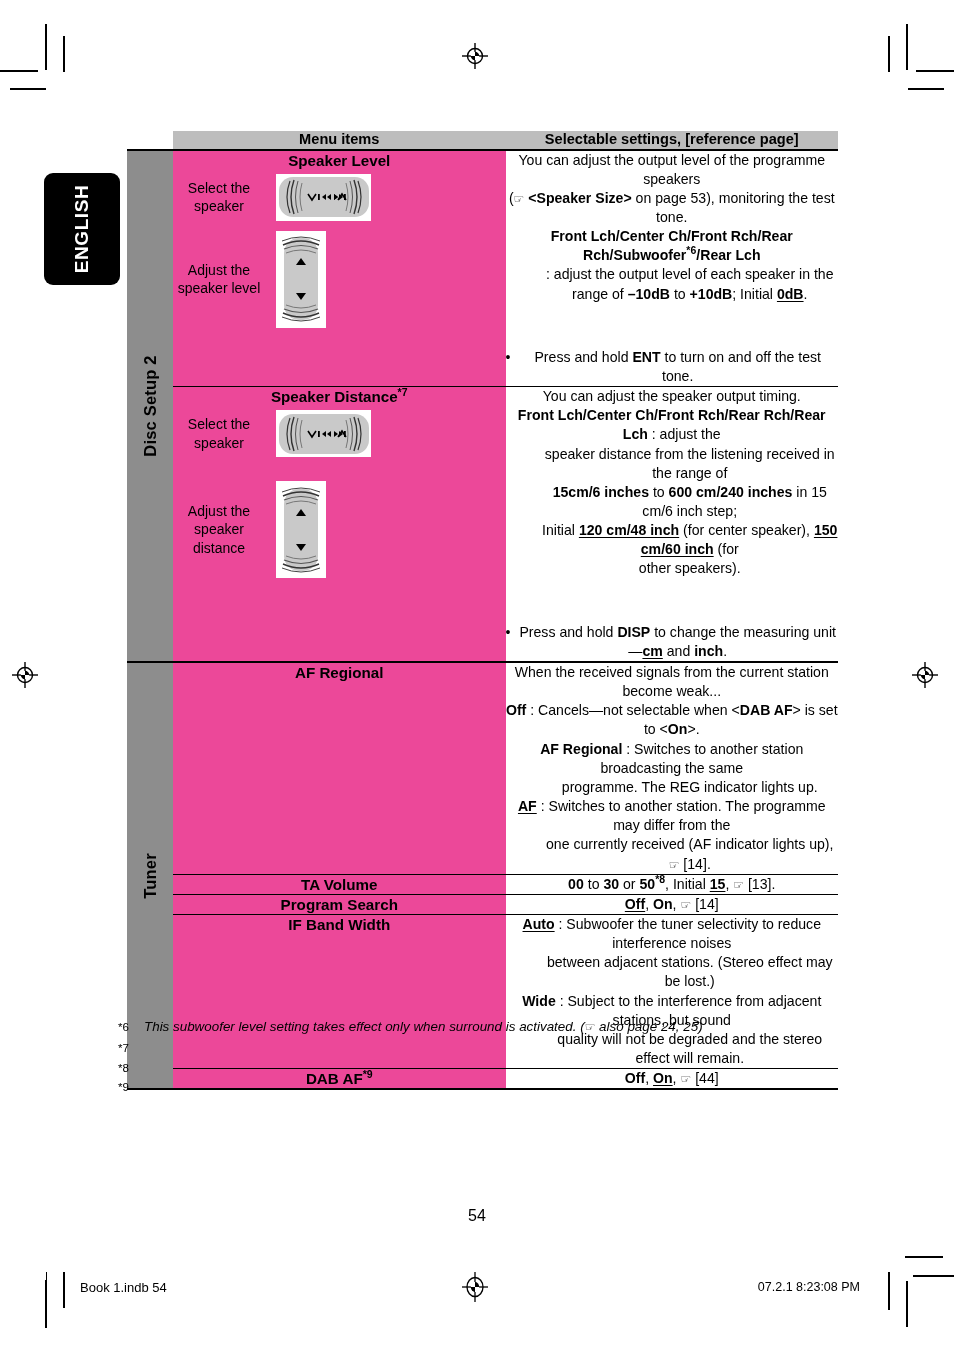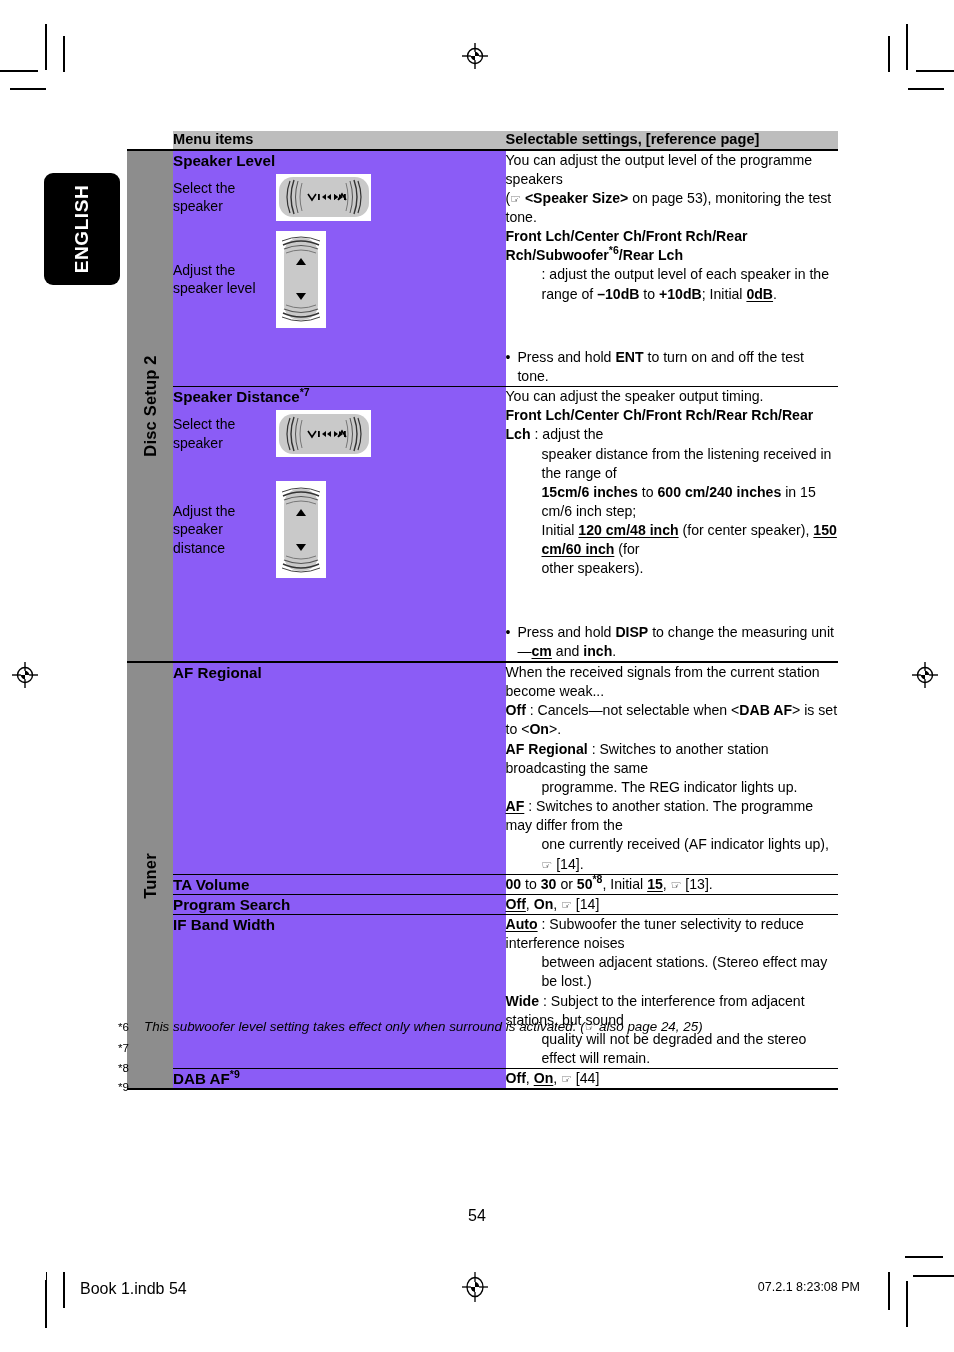--- a/index.html
+++ b/index.html
@@ -26,21 +26,21 @@
     display:block;color:#fff;font-weight:bold;font-size:19px;
     letter-spacing:.6px;
     transform:rotate(-90deg);
     transform-origin:center center;
     width:112px;height:76px;line-height:76px;text-align:center;
     position:absolute;left:-18px;top:18px;
     white-space:nowrap;
   }
 
   
-  .sheet{position:absolute;left:127px;top:131px;width:711px;}
+  .sheet{position:absolute;left:127px;top:131px;width:711px;text-align:center;}
 
   table.tbl{border-collapse:collapse;width:711px;table-layout:fixed;}
   table.tbl td{vertical-align:top;padding:0;}
 
   .rule-top{border-top:2.6px solid #000;}
   .rule-bot{border-bottom:2.6px solid #000;}
   .rule-thin{border-bottom:1.1px solid #000;}
 
   
   .cat{
@@ -48,21 +48,21 @@
   }
   .cat .vtxt{
     position:absolute;left:50%;top:50%;
     transform:translate(-50%,-50%) rotate(-90deg);
     white-space:nowrap;font-weight:bold;font-size:16.5px;color:#000;
     letter-spacing:.2px;
   }
   .catblank{width:46px;background:#ffffff;}
 
   
-  .menu{width:211px;background:#8b5cf6;padding:9px 0 10px 11px;}
+  .menu{width:211px;background:#ec4899;padding:9px 0 10px 11px;}
   .menu-head{background:#bdbdbd;padding:9px 0 8px 11px;}
   
   .set{width:454px;background:#ffffff;padding:9px 10px 10px 12px;}
   .set-head{background:#bdbdbd;padding:9px 10px 8px 12px;}
 
   .hdr{font-weight:bold;font-size:14.6px;line-height:1.2;}
 
   .mi-title{font-weight:bold;font-size:15.2px;line-height:1.25;margin:0 0 4px 0;}
   sup.star{font-size:10.5px;font-weight:bold;vertical-align:super;line-height:0;}
 
@@ -90,21 +90,21 @@
   .fn{position:absolute;left:118px;top:1017px;width:740px;}
   .fn-row{display:flex;gap:6px;font-style:italic;font-size:13.4px;line-height:1.55;}
   .fn-row .mk{font-style:normal;font-size:11.5px;width:20px;flex:0 0 20px;padding-top:2px;}
   .hand{font-style:normal;font-size:12px;}
 
   
   .pageno{position:absolute;left:0;top:1207px;width:954px;text-align:center;font-size:16px;}
 
   
   .pbar{position:absolute;left:0;top:1272px;width:954px;height:36px;}
-  .pbar .l{position:absolute;left:80px;top:8px;font-size:16px;}
+  .pbar .l{position:absolute;left:80px;top:8px;font-size:13px;}
   .pbar .r{position:absolute;right:94px;top:8px;font-size:12.5px;}
   .pbar .vline{position:absolute;top:0px;width:1px;height:34px;background:#000;}
 </style>
 </head>
 <body>
 
 <div class="cmark" style="left:45px;top:24px;width:1.6px;height:46px;"></div>
 <div class="cmark" style="left:63px;top:36px;width:1.6px;height:36px;"></div>
 <div class="cmark" style="left:0px;top:70px;width:38px;height:1.6px;"></div>
 <div class="cmark" style="left:10px;top:88px;width:36px;height:1.6px;"></div>

